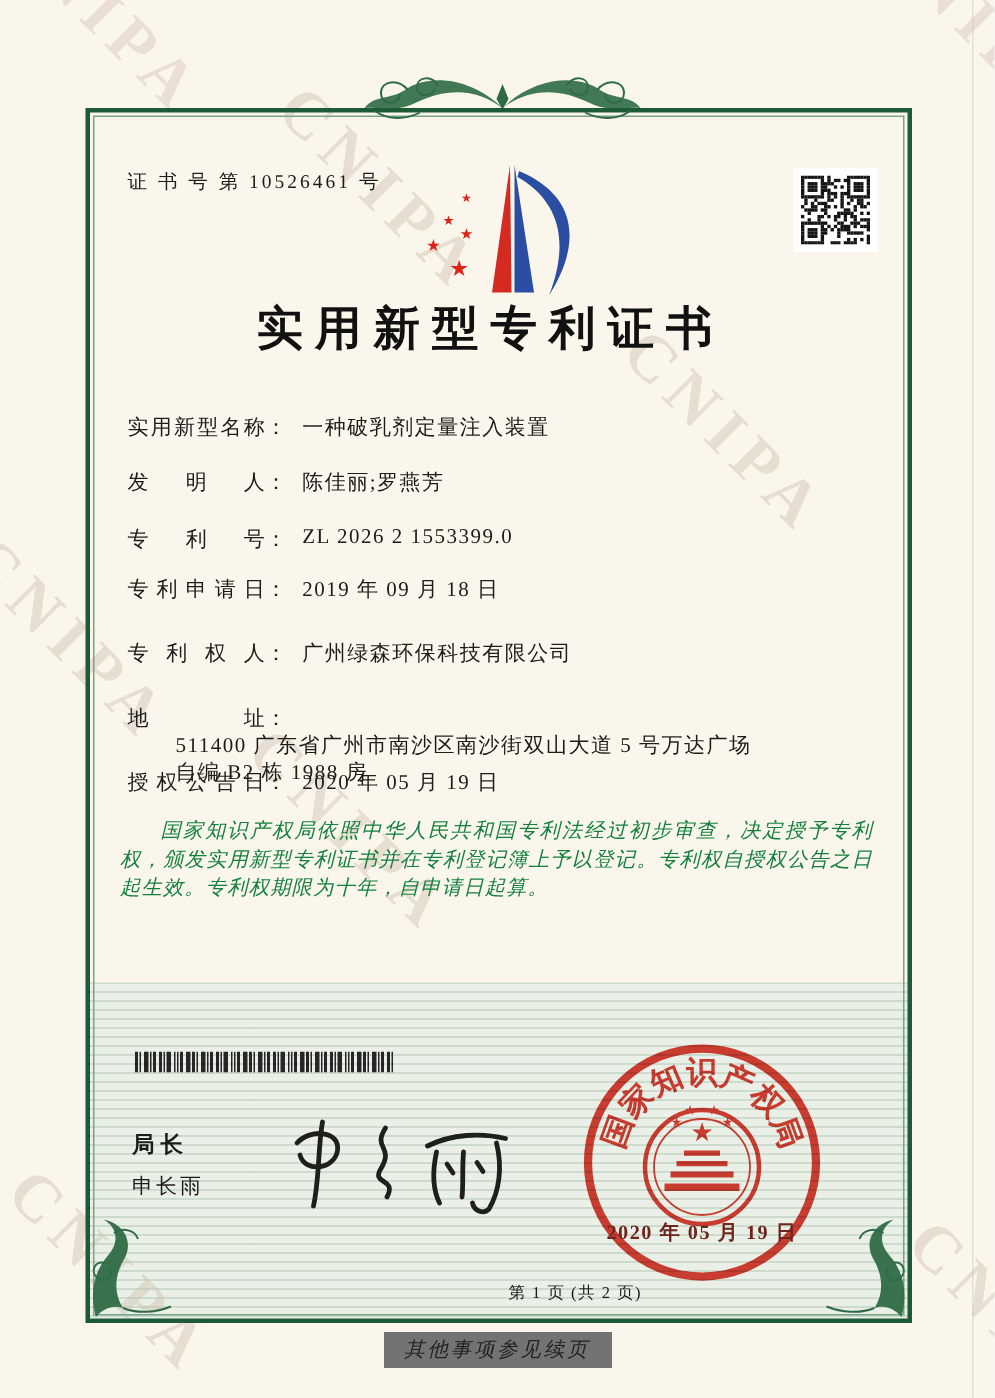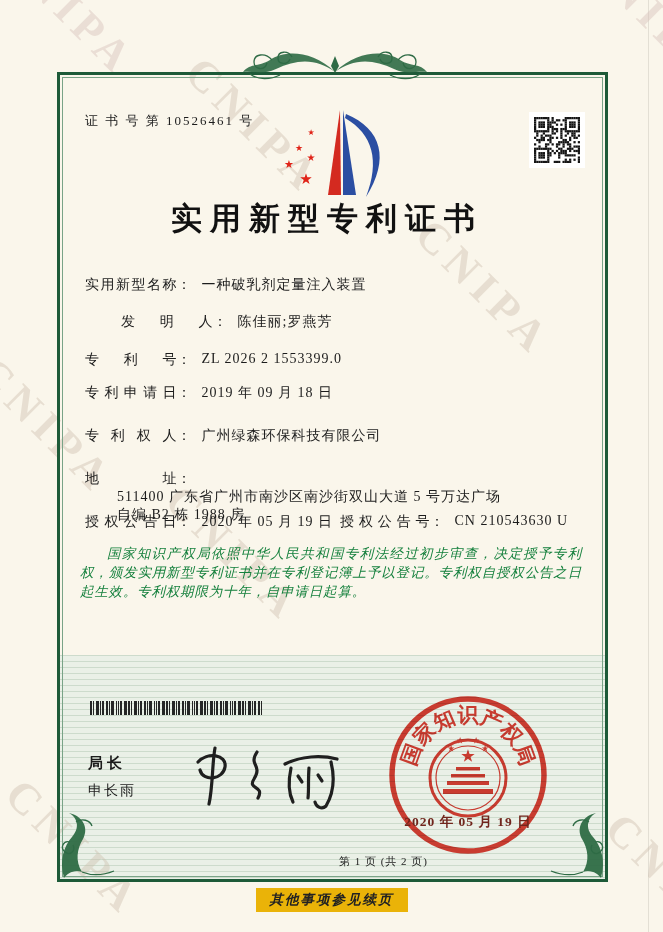--- a/index.html
+++ b/index.html
@@ -71,22 +71,22 @@
   .seal text{font-family:"Liberation Serif",serif;font-weight:bold;fill:#d93025;}
   .ringtext text{font-size:21px;text-anchor:middle;dominant-baseline:central;}
   .sealdate{
     left:383px;top:813px;width:170px;text-align:center;z-index:7;
     font-size:13.5px;letter-spacing:1px;color:#70251c;font-weight:bold;
   }
   
   .pagenum{left:57px;top:854px;width:653px;text-align:center;font-size:11px;letter-spacing:1px;z-index:5;}
   .note{left:0;top:888px;width:663px;text-align:center;z-index:5;}
   .note span{
-    display:inline-block;background:#eab308;padding:3px 14px;
-    font-style:italic;font-size:13.5px;letter-spacing:2px;color:#222;font-weight:bold;
+    display:inline-block;background:#737373;padding:3px 14px;
+    font-style:italic;font-size:13.5px;letter-spacing:2px;color:#222;
   }
   
   .orn{z-index:4;pointer-events:none;}
   .orn path{fill:#2e6b45;}
   .orn .ln{fill:none;stroke:#2e6b45;stroke-width:1.3;}
   .edgeline{left:648px;top:0;width:1px;height:932px;background:rgba(120,120,110,0.18);z-index:0;}
   .qr rect{fill:#141414;}
   .barcode rect{fill:#262626;}
 </style>
 </head>
@@ -383,40 +383,37 @@
         <rect x="20" y="20" width="1.02" height="1.02"></rect>
       </g>
   </svg>
 </div>
 
 <div class="abs title">实用新型专利证书</div>
 
 <div class="abs row" style="top:276px;">
   <span class="lbl">实用新型名称</span><span class="colon">：</span><span class="val">一种破乳剂定量注入装置</span>
 </div>
-<div class="abs row" style="top:313px;margin-left:36px;">
+<div class="abs row" style="top:313px;">
   <span class="lbl">发明人</span><span class="colon">：</span><span class="val">陈佳丽;罗燕芳</span>
 </div>
 <div class="abs row" style="top:351px;">
   <span class="lbl">专利号</span><span class="colon">：</span><span class="val">ZL 2026 2 1553399.0</span>
 </div>
 <div class="abs row" style="top:384px;">
   <span class="lbl">专利申请日</span><span class="colon">：</span><span class="val">2019 年 09 月 18 日</span>
 </div>
 <div class="abs row" style="top:427px;">
   <span class="lbl">专利权人</span><span class="colon">：</span><span class="val">广州绿森环保科技有限公司</span>
 </div>
 <div class="abs row" style="top:470px;">
   <span class="lbl">地址</span><span class="colon">：</span><span class="val addrval"><span class="l1">511400 广东省广州市南沙区南沙街双山大道 5 号万达广场</span><span class="l2">自编 B2 栋 1988 房</span></span>
 </div>
 <div class="abs row" style="top:513px;">
   <span class="lbl">授权公告日</span><span class="colon">：</span><span class="val">2020 年 05 月 19 日</span>
-  <span class="grant2">
-    <span class="lbl2">授权公告号</span><span class="colon">：</span><span class="val">CN 210543630 U</span>
-  </span>
 </div>
 
 <div class="abs paras">
   <p>国家知识产权局依照中华人民共和国专利法经过初步审查，决定授予专利权，颁发实用新型专利证书并在专利登记簿上予以登记。专利权自授权公告之日起生效。专利权期限为十年，自申请日起算。</p>
 </div>
 
 <svg class="abs barcode" width="176" height="14" viewBox="0 0 176 14">
   <g>
       <rect x="0" y="0" width="2" height="14"></rect>
       <rect x="3" y="0" width="1" height="14"></rect>

